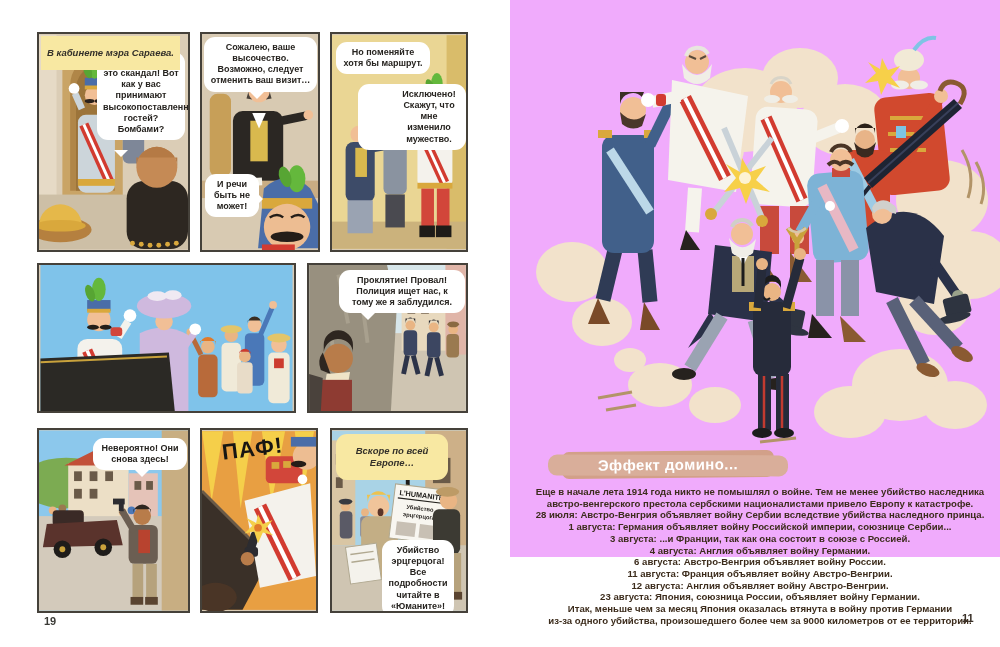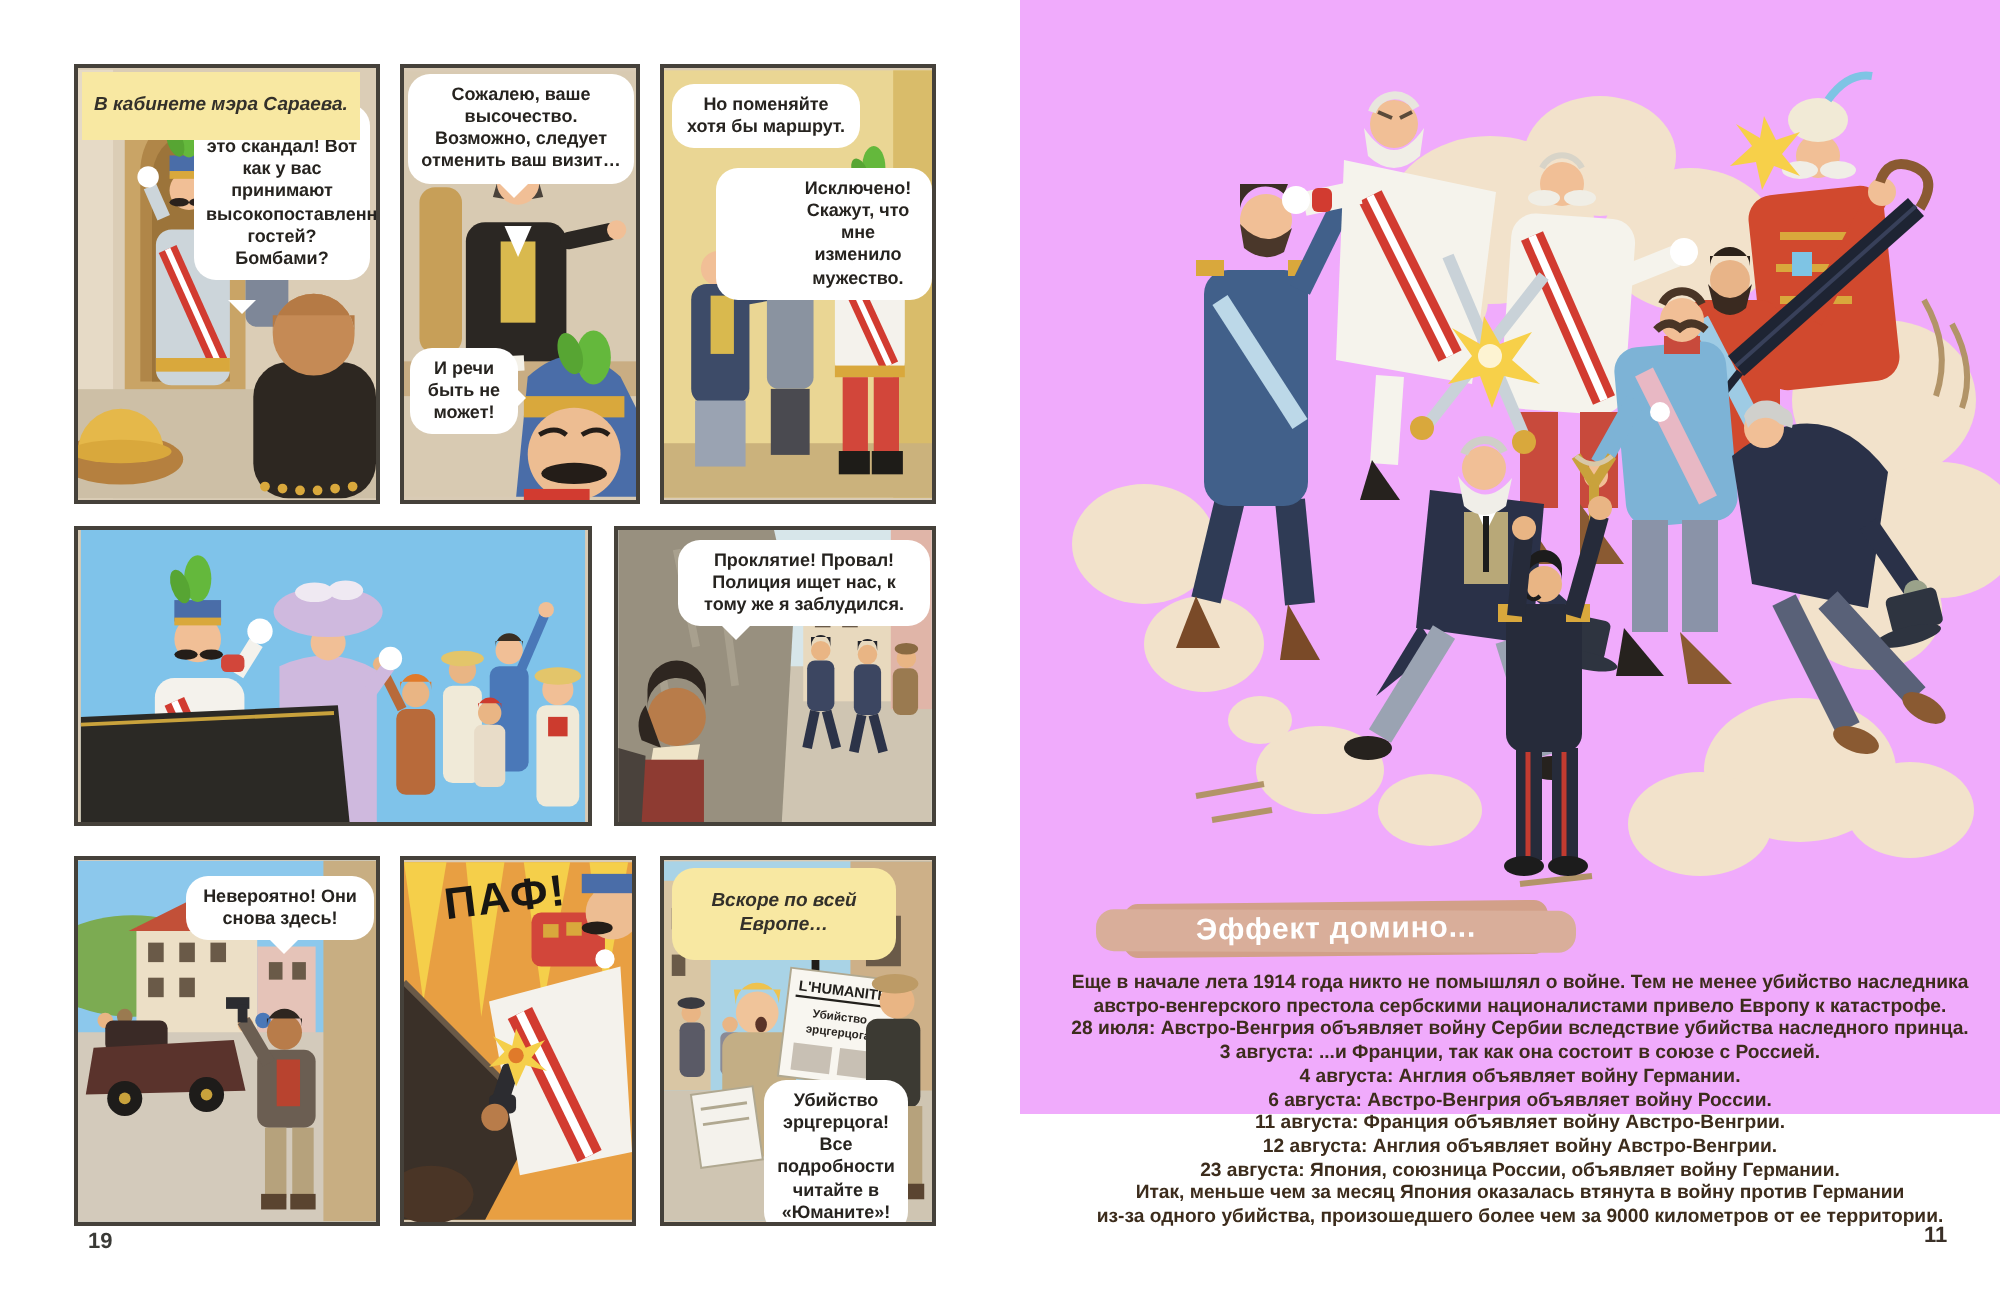--- a/index.html
+++ b/index.html
@@ -602,20 +602,21 @@
     </svg>
 
     <div class="banner">
       <span>Эффект домино...</span>
     </div>
 
     <div class="rp-text">
       <div class="rp-line">Еще в начале лета 1914 года никто не помышлял о войне. Тем не менее убийство наследника</div>
       <div class="rp-line">австро-венгерского престола сербскими националистами привело Европу к катастрофе.</div>
       <div class="rp-line">28 июля: Австро-Венгрия объявляет войну Сербии вследствие убийства наследного принца.</div>
+      <div class="rp-line">1 августа: Германия объявляет войну Российской империи, союзнице Сербии...</div>
       <div class="rp-line">3 августа: ...и Франции, так как она состоит в союзе с Россией.</div>
       <div class="rp-line">4 августа: Англия объявляет войну Германии.</div>
       <div class="rp-line">6 августа: Австро-Венгрия объявляет войну России.</div>
       <div class="rp-line">11 августа: Франция объявляет войну Австро-Венгрии.</div>
       <div class="rp-line">12 августа: Англия объявляет войну Австро-Венгрии.</div>
       <div class="rp-line">23 августа: Япония, союзница России, объявляет войну Германии.</div>
       <div class="rp-line">Итак, меньше чем за месяц Япония оказалась втянута в войну против Германии</div>
       <div class="rp-line">из-за одного убийства, произошедшего более чем за 9000 километров от ее территории.</div>
     </div>
 

